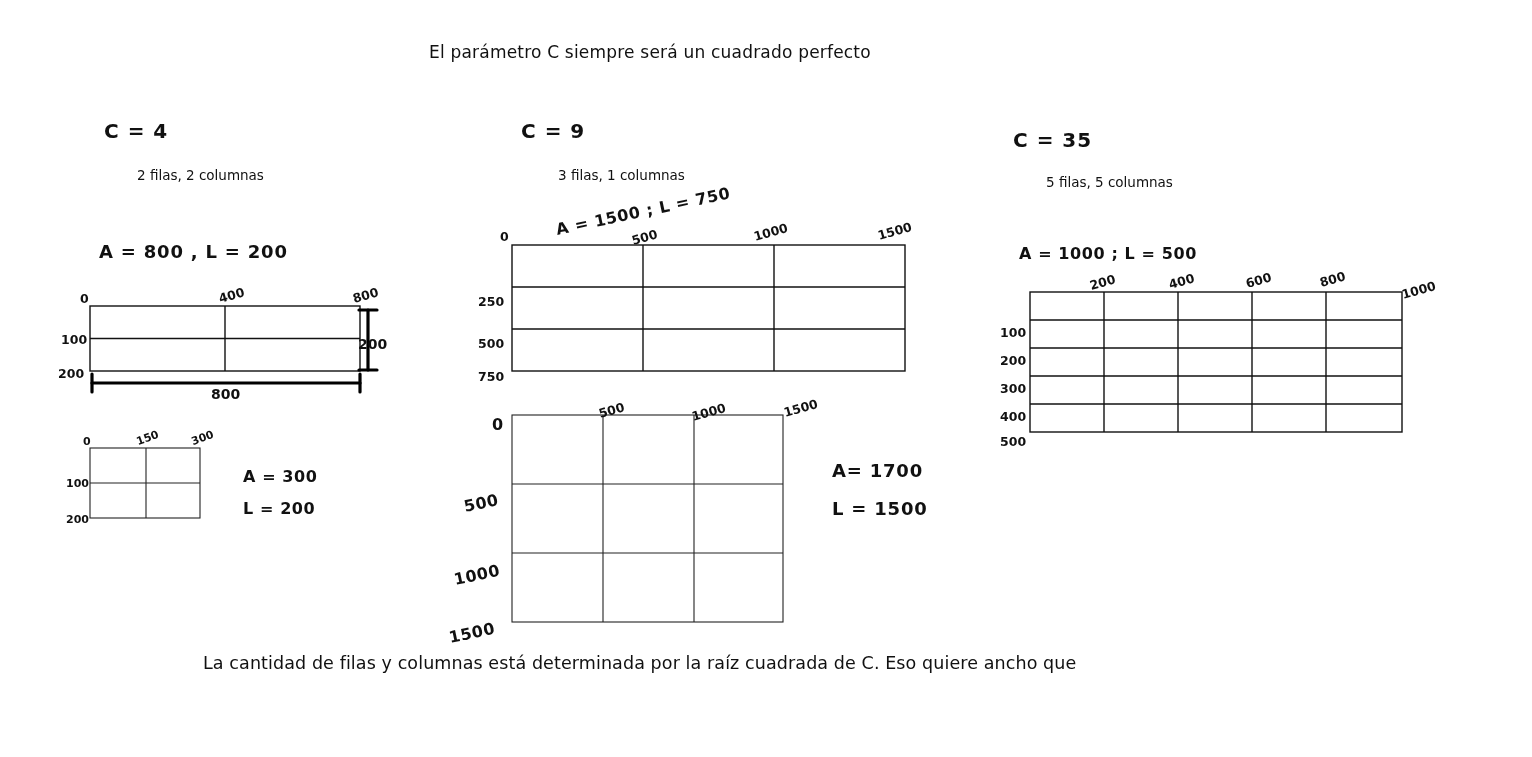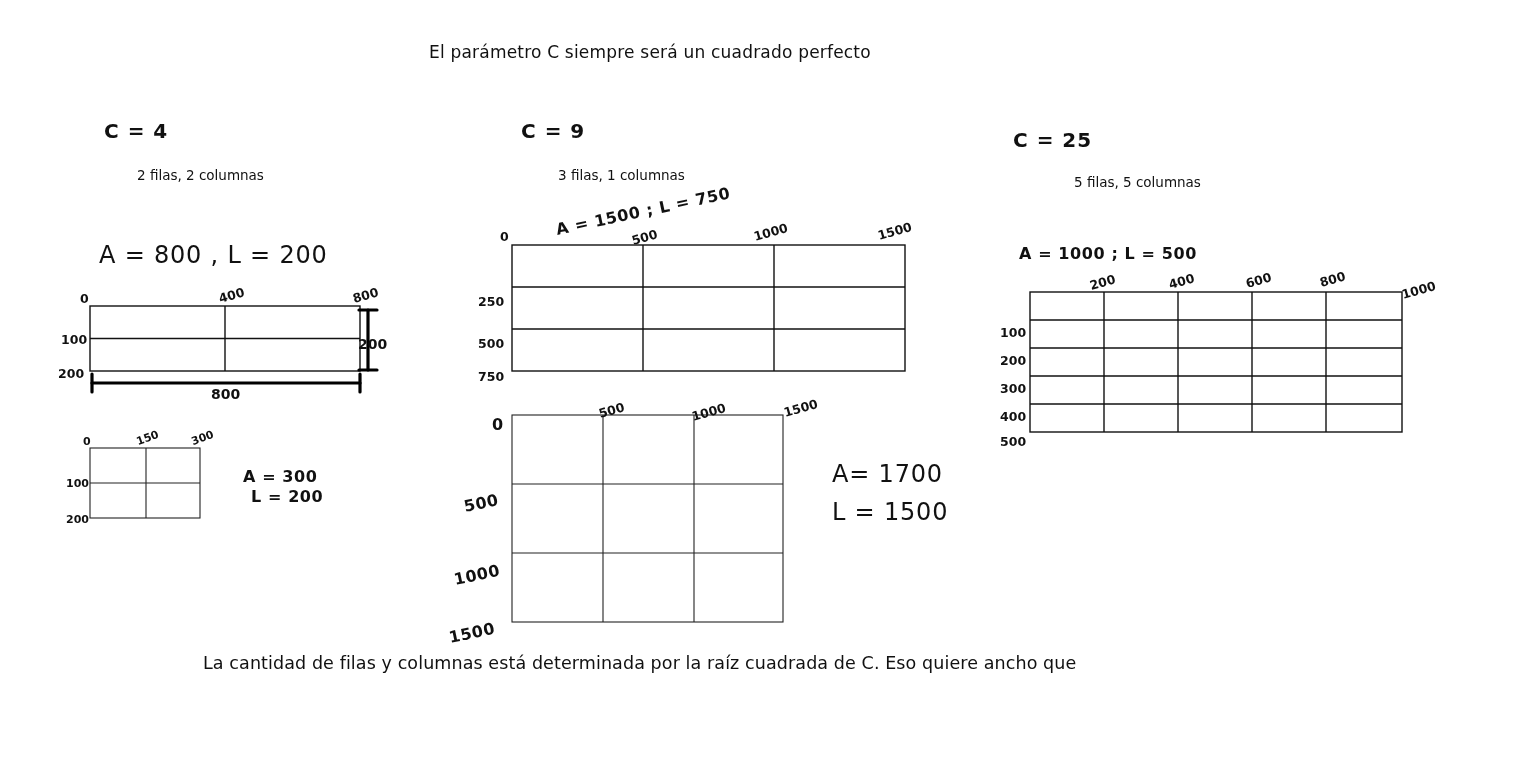--- a/index.html
+++ b/index.html
@@ -33,22 +33,22 @@
   }
   .caseLabel {
     font-size: 20px;
     font-weight: 600;
     letter-spacing: 1px;
   }
   .caseSub {
     font-size: 13.5px;
   }
   .handBig {
-    font-size: 24px;
-    font-weight: 400;
+    font-size: 18px;
+    font-weight: 700;
     letter-spacing: .8px;
   }
   .handMed {
     font-size: 16px;
     font-weight: 700;
     letter-spacing: .6px;
   }
   .tick {
     font-size: 12.5px;
     font-weight: 700;
@@ -105,21 +105,21 @@
     <rect class="gridline-thin" x="90" y="448" width="110" height="70"></rect>
     <line class="gridline-thin" x1="146" y1="448" x2="146" y2="518"></line>
     <line class="gridline-thin" x1="90" y1="483" x2="200" y2="483"></line>
   </svg>
   <div class="txt tickSm" style="left:83px; top:435px;">0</div>
   <div class="txt tickSm rot-20" style="left:139px; top:435px;">150</div>
   <div class="txt tickSm rot-20" style="left:194px; top:435px;">300</div>
   <div class="txt tickSm" style="left:66px; top:477px;">100</div>
   <div class="txt tickSm" style="left:66px; top:513px;">200</div>
   <div class="txt handMed" style="left:243px; top:467px;text-align:center;">A = 300</div>
-  <div class="txt handMed" style="left:243px; top:487px;margin-left:8px;">L = 200</div>
+  <div class="txt handMed" style="left:243px; top:499px;">L = 200</div>
 
   <div class="txt caseLabel" style="left:521px; top:119px;text-align:right;">C = 9</div>
   <div class="txt caseSub" style="left:558px; top:167px;">3 filas, 1 columnas</div>
   <div class="txt handMed rot-12" style="left:558px; top:220px;">A = 1500 ;  L = 750</div>
 
   <svg width="1532" height="757">
     <rect class="gridline" x="512" y="245" width="393" height="126"></rect>
     <line class="gridline" x1="643" y1="245" x2="643" y2="371"></line>
     <line class="gridline" x1="774" y1="245" x2="774" y2="371"></line>
     <line class="gridline" x1="512" y1="287" x2="905" y2="287"></line>
@@ -143,22 +143,22 @@
   <div class="txt handMed" style="left:492px; top:415px;">0</div>
   <div class="txt tick rot-16" style="left:601px; top:406px;">500</div>
   <div class="txt tick rot-16" style="left:694px; top:409px;">1000</div>
   <div class="txt tick rot-16" style="left:786px; top:405px;">1500</div>
   <div class="txt handMed rot-12" style="left:466px; top:497px;">500</div>
   <div class="txt handMed rot-12" style="left:456px; top:570px;">1000</div>
   <div class="txt handMed rot-12" style="left:451px; top:628px;">1500</div>
   <div class="txt handBig" style="left:832px; top:460px;">A= 1700</div>
   <div class="txt handBig" style="left:832px; top:498px;">L = 1500</div>
 
-  <div class="txt caseLabel" style="left:1013px; top:128px;">C = 25</div>
-  <div class="txt caseSub" style="left:1046px; top:174px;margin-left:28px;">5 filas, 5 columnas</div>
+  <div class="txt caseLabel" style="left:1013px; top:128px;">C = 35</div>
+  <div class="txt caseSub" style="left:1046px; top:174px;">5 filas, 5 columnas</div>
   <div class="txt handMed" style="left:1019px; top:244px;">A = 1000  ;   L = 500</div>
 
   <svg width="1532" height="757">
     <rect class="gridline" x="1030" y="292" width="372" height="140"></rect>
     <line class="gridline" x1="1104" y1="292" x2="1104" y2="432"></line>
     <line class="gridline" x1="1178" y1="292" x2="1178" y2="432"></line>
     <line class="gridline" x1="1252" y1="292" x2="1252" y2="432"></line>
     <line class="gridline" x1="1326" y1="292" x2="1326" y2="432"></line>
     <line class="gridline" x1="1030" y1="320" x2="1402" y2="320"></line>
     <line class="gridline" x1="1030" y1="348" x2="1402" y2="348"></line>

